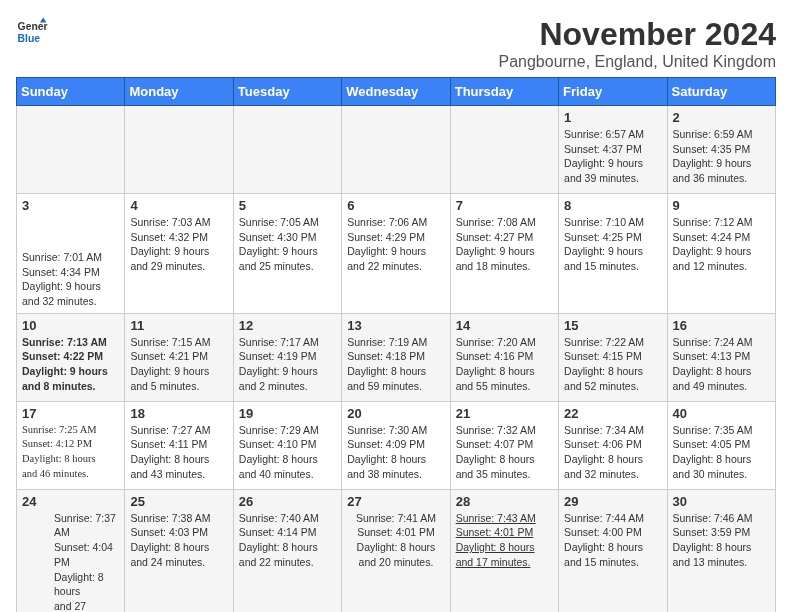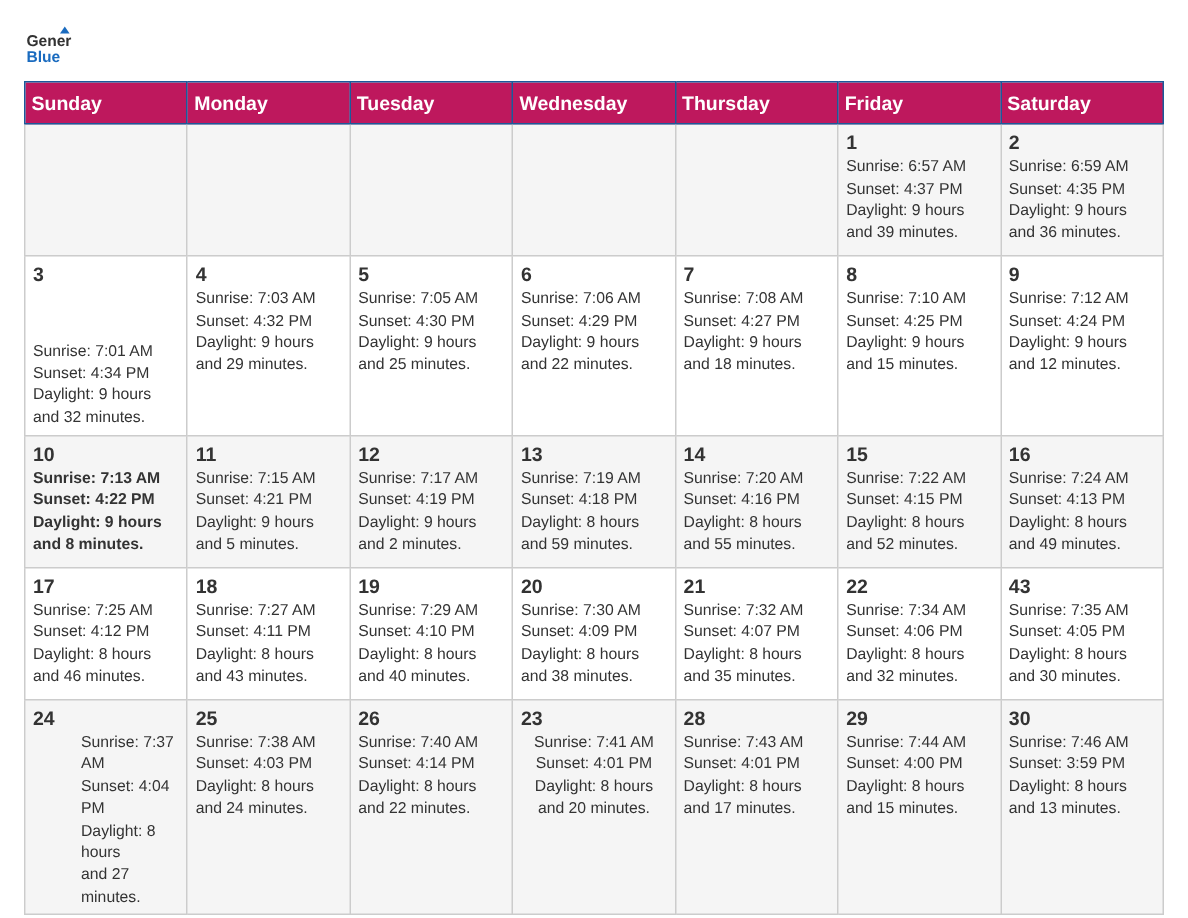--- a/index.html
+++ b/index.html
@@ -36,21 +36,21 @@
     .location {
       font-size: 16px;
       color: #555;
     }
     table {
       width: 100%;
       border-collapse: collapse;
       table-layout: fixed;
     }
     thead th {
-      background-color: #be185d;
+      background-color: #3b82f6;
       color: #fff;
       font-size: 13px;
       font-weight: bold;
       padding: 6px 4px;
       text-align: left;
       border: 1px solid #1a5a9a;
     }
     tbody td {
       vertical-align: top;
       border: 1px solid #ccc;
@@ -83,20 +83,24 @@
 </head>
 <body>
 
 <div class="header-area">
   <div class="logo">
     <svg class="logo-icon" viewBox="0 0 40 40">
       <text x="2" y="18" font-size="13" font-weight="bold" fill="#333">General</text>
       <text x="2" y="32" font-size="13" font-weight="bold" fill="#1a6bbf">Blue</text>
       <polygon points="30,8 38,8 34,2" fill="#1a6bbf"></polygon>
     </svg>
+  </div>
+  <div class="title-area">
+    <div class="month-title">November 2024</div>
+    <div class="location">Pangbourne, England, United Kingdom</div>
   </div>
 </div>
 
 <table>
   <thead>
     <tr>
     <th>Sunday</th>
         <th>Monday</th>
         <th>Tuesday</th>
         <th>Wednesday</th>
@@ -225,21 +229,21 @@
           <div class="day-number">16</div>
           <div class="day-info" style="white-space: pre-line;">Sunrise: 7:24 AM
 Sunset: 4:13 PM
 Daylight: 8 hours
 and 49 minutes.</div>
         </td>
       </tr>
       <tr>
         <td>
           <div class="day-number">17</div>
-          <div class="day-info" style="white-space: pre-line;">Sunrise: 7:25 AM
+          <div class="day-info" style="white-space: pre-line; font-family: Liberation Serif, serif;">Sunrise: 7:25 AM
 Sunset: 4:12 PM
 Daylight: 8 hours
 and 46 minutes.</div>
         </td>
         <td>
           <div class="day-number">18</div>
           <div class="day-info" style="white-space: pre-line;">Sunrise: 7:27 AM
 Sunset: 4:11 PM
 Daylight: 8 hours
 and 43 minutes.</div>
@@ -266,21 +270,21 @@
 and 35 minutes.</div>
         </td>
         <td>
           <div class="day-number">22</div>
           <div class="day-info" style="white-space: pre-line;">Sunrise: 7:34 AM
 Sunset: 4:06 PM
 Daylight: 8 hours
 and 32 minutes.</div>
         </td>
         <td>
-          <div class="day-number">43</div>
+          <div class="day-number">40</div>
           <div class="day-info" style="white-space: pre-line;">Sunrise: 7:35 AM
 Sunset: 4:05 PM
 Daylight: 8 hours
 and 30 minutes.</div>
         </td>
       </tr>
       <tr>
         <td>
           <div class="day-number">24</div>
           <div class="day-info" style="white-space: pre-line; margin-left: 32px;">Sunrise: 7:37 AM
@@ -296,29 +300,29 @@
 and 24 minutes.</div>
         </td>
         <td>
           <div class="day-number">26</div>
           <div class="day-info" style="white-space: pre-line;">Sunrise: 7:40 AM
 Sunset: 4:14 PM
 Daylight: 8 hours
 and 22 minutes.</div>
         </td>
         <td>
-          <div class="day-number">23</div>
+          <div class="day-number">27</div>
           <div class="day-info" style="white-space: pre-line; text-align: center;">Sunrise: 7:41 AM
 Sunset: 4:01 PM
 Daylight: 8 hours
 and 20 minutes.</div>
         </td>
         <td>
           <div class="day-number">28</div>
-          <div class="day-info" style="white-space: pre-line;">Sunrise: 7:43 AM
+          <div class="day-info" style="white-space: pre-line; text-decoration: underline;">Sunrise: 7:43 AM
 Sunset: 4:01 PM
 Daylight: 8 hours
 and 17 minutes.</div>
         </td>
         <td>
           <div class="day-number">29</div>
           <div class="day-info" style="white-space: pre-line;">Sunrise: 7:44 AM
 Sunset: 4:00 PM
 Daylight: 8 hours
 and 15 minutes.</div>

